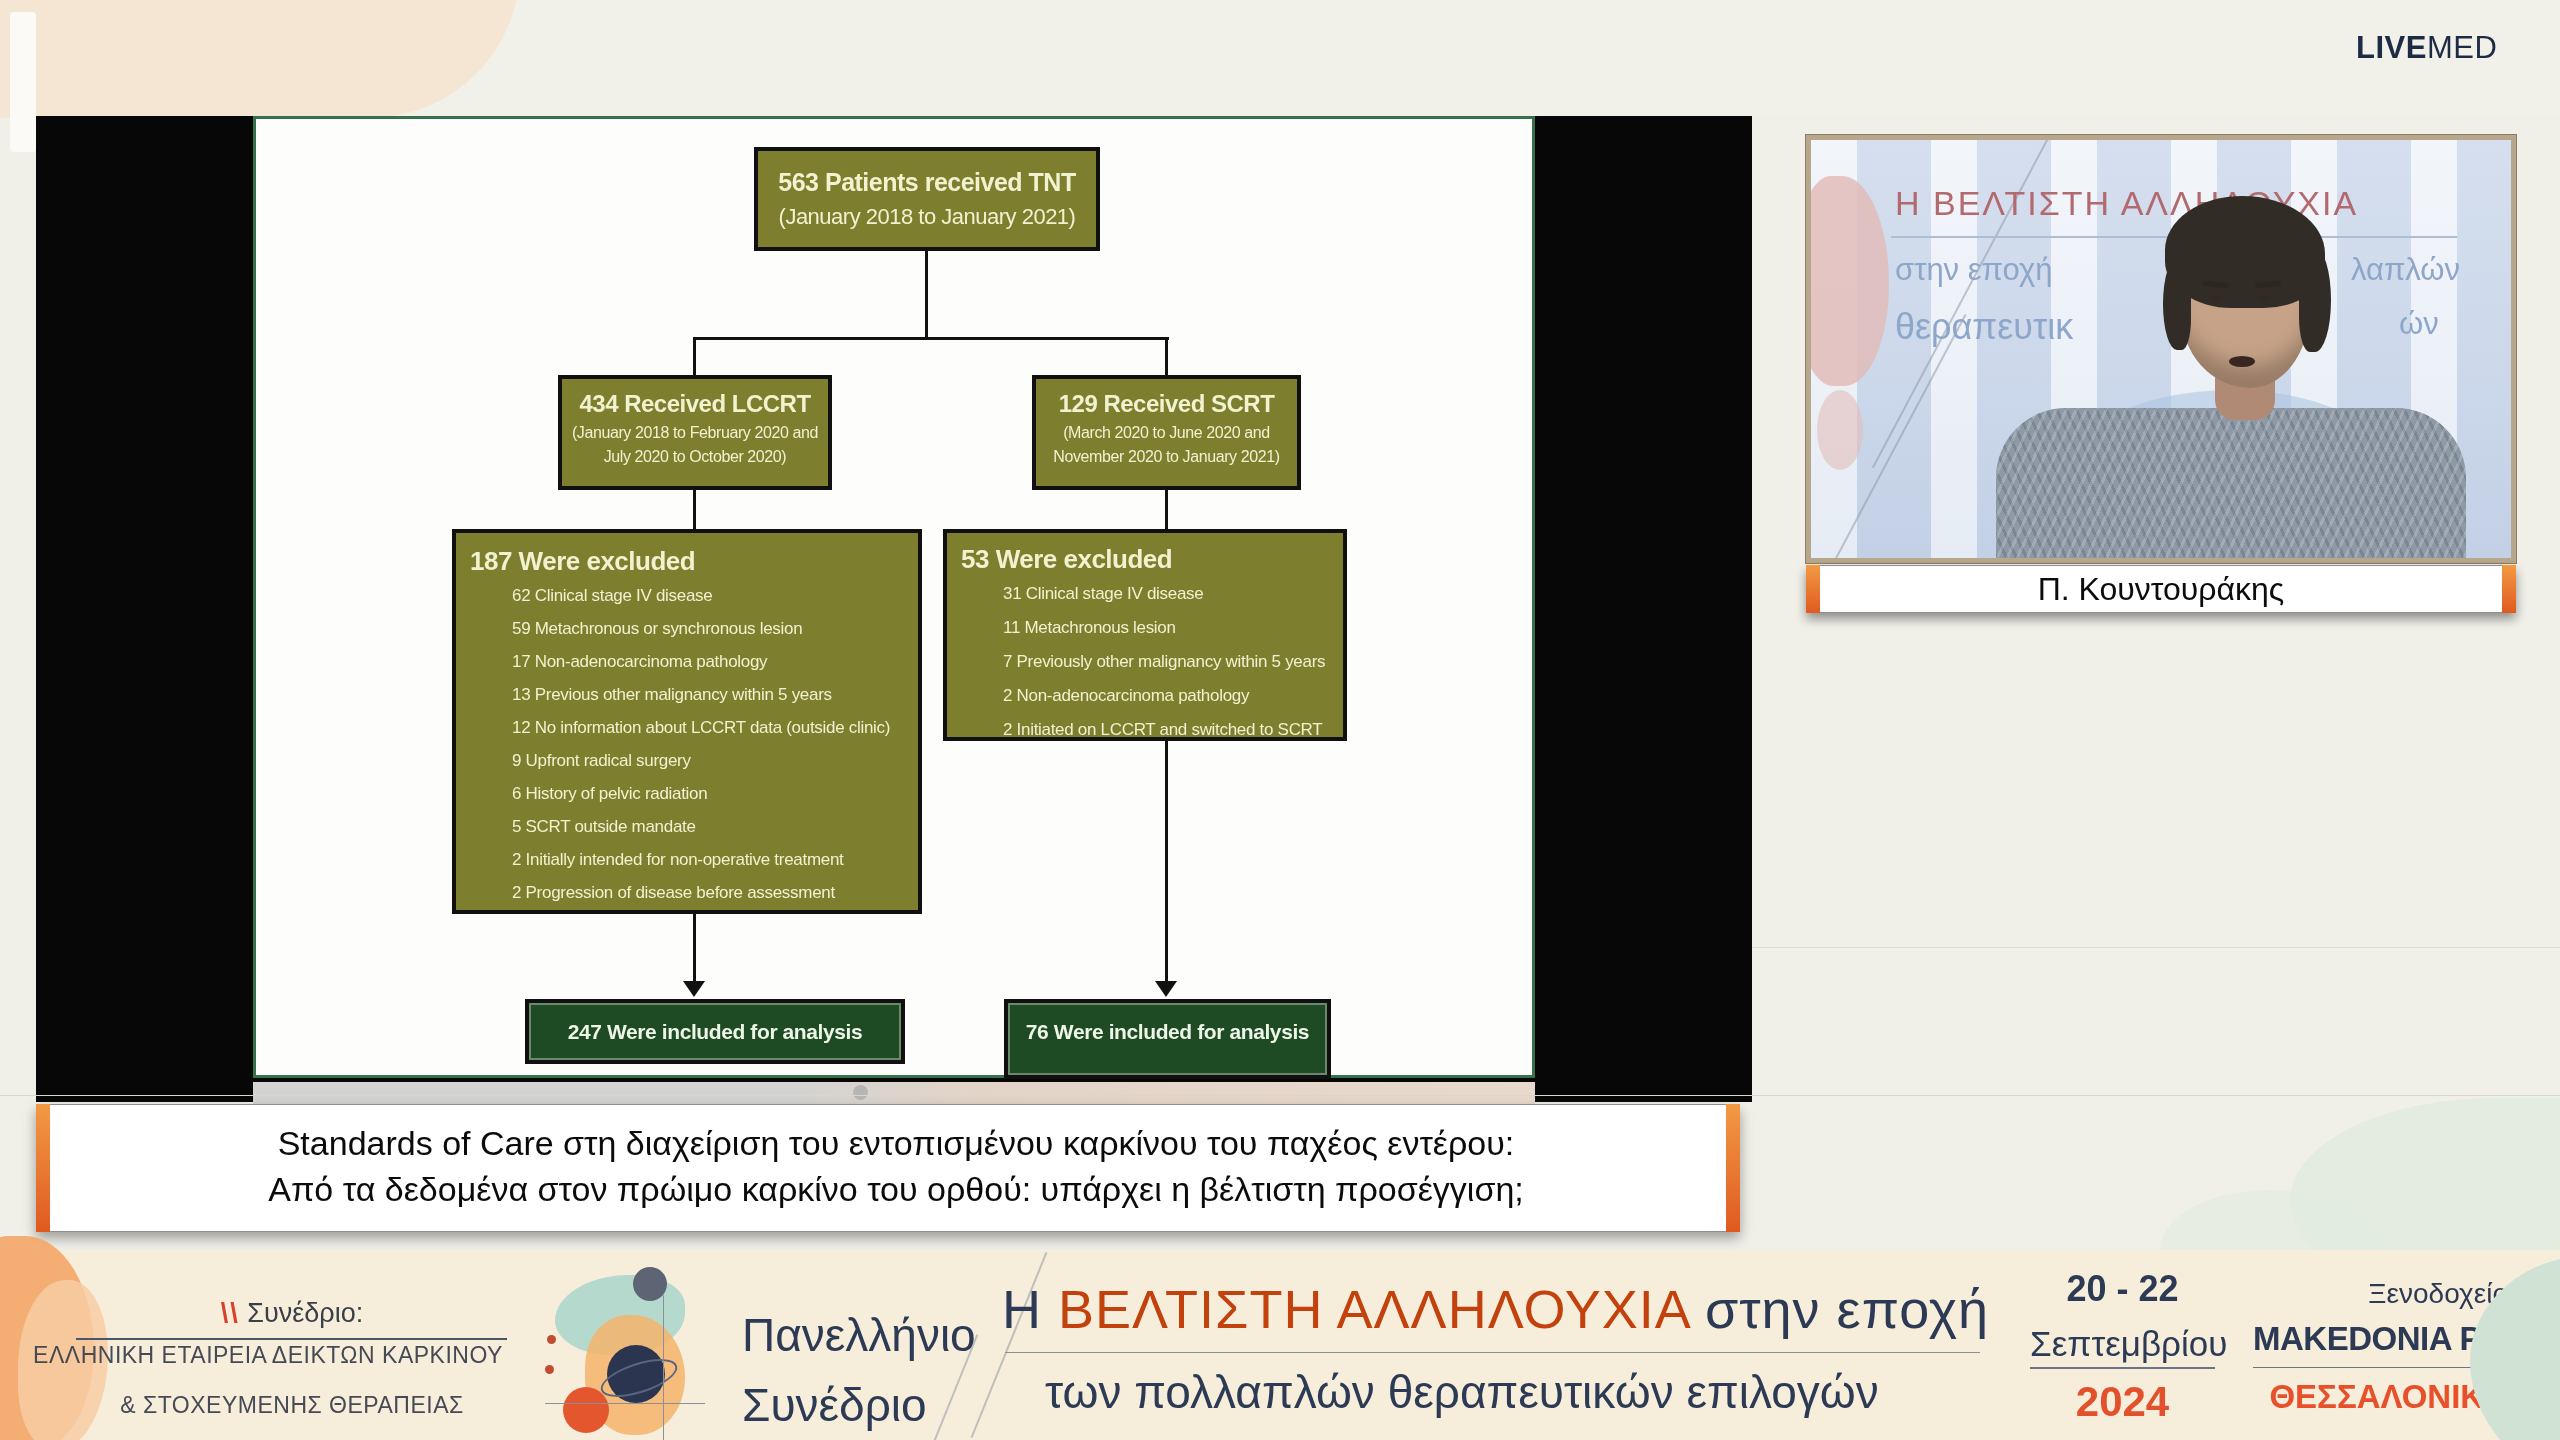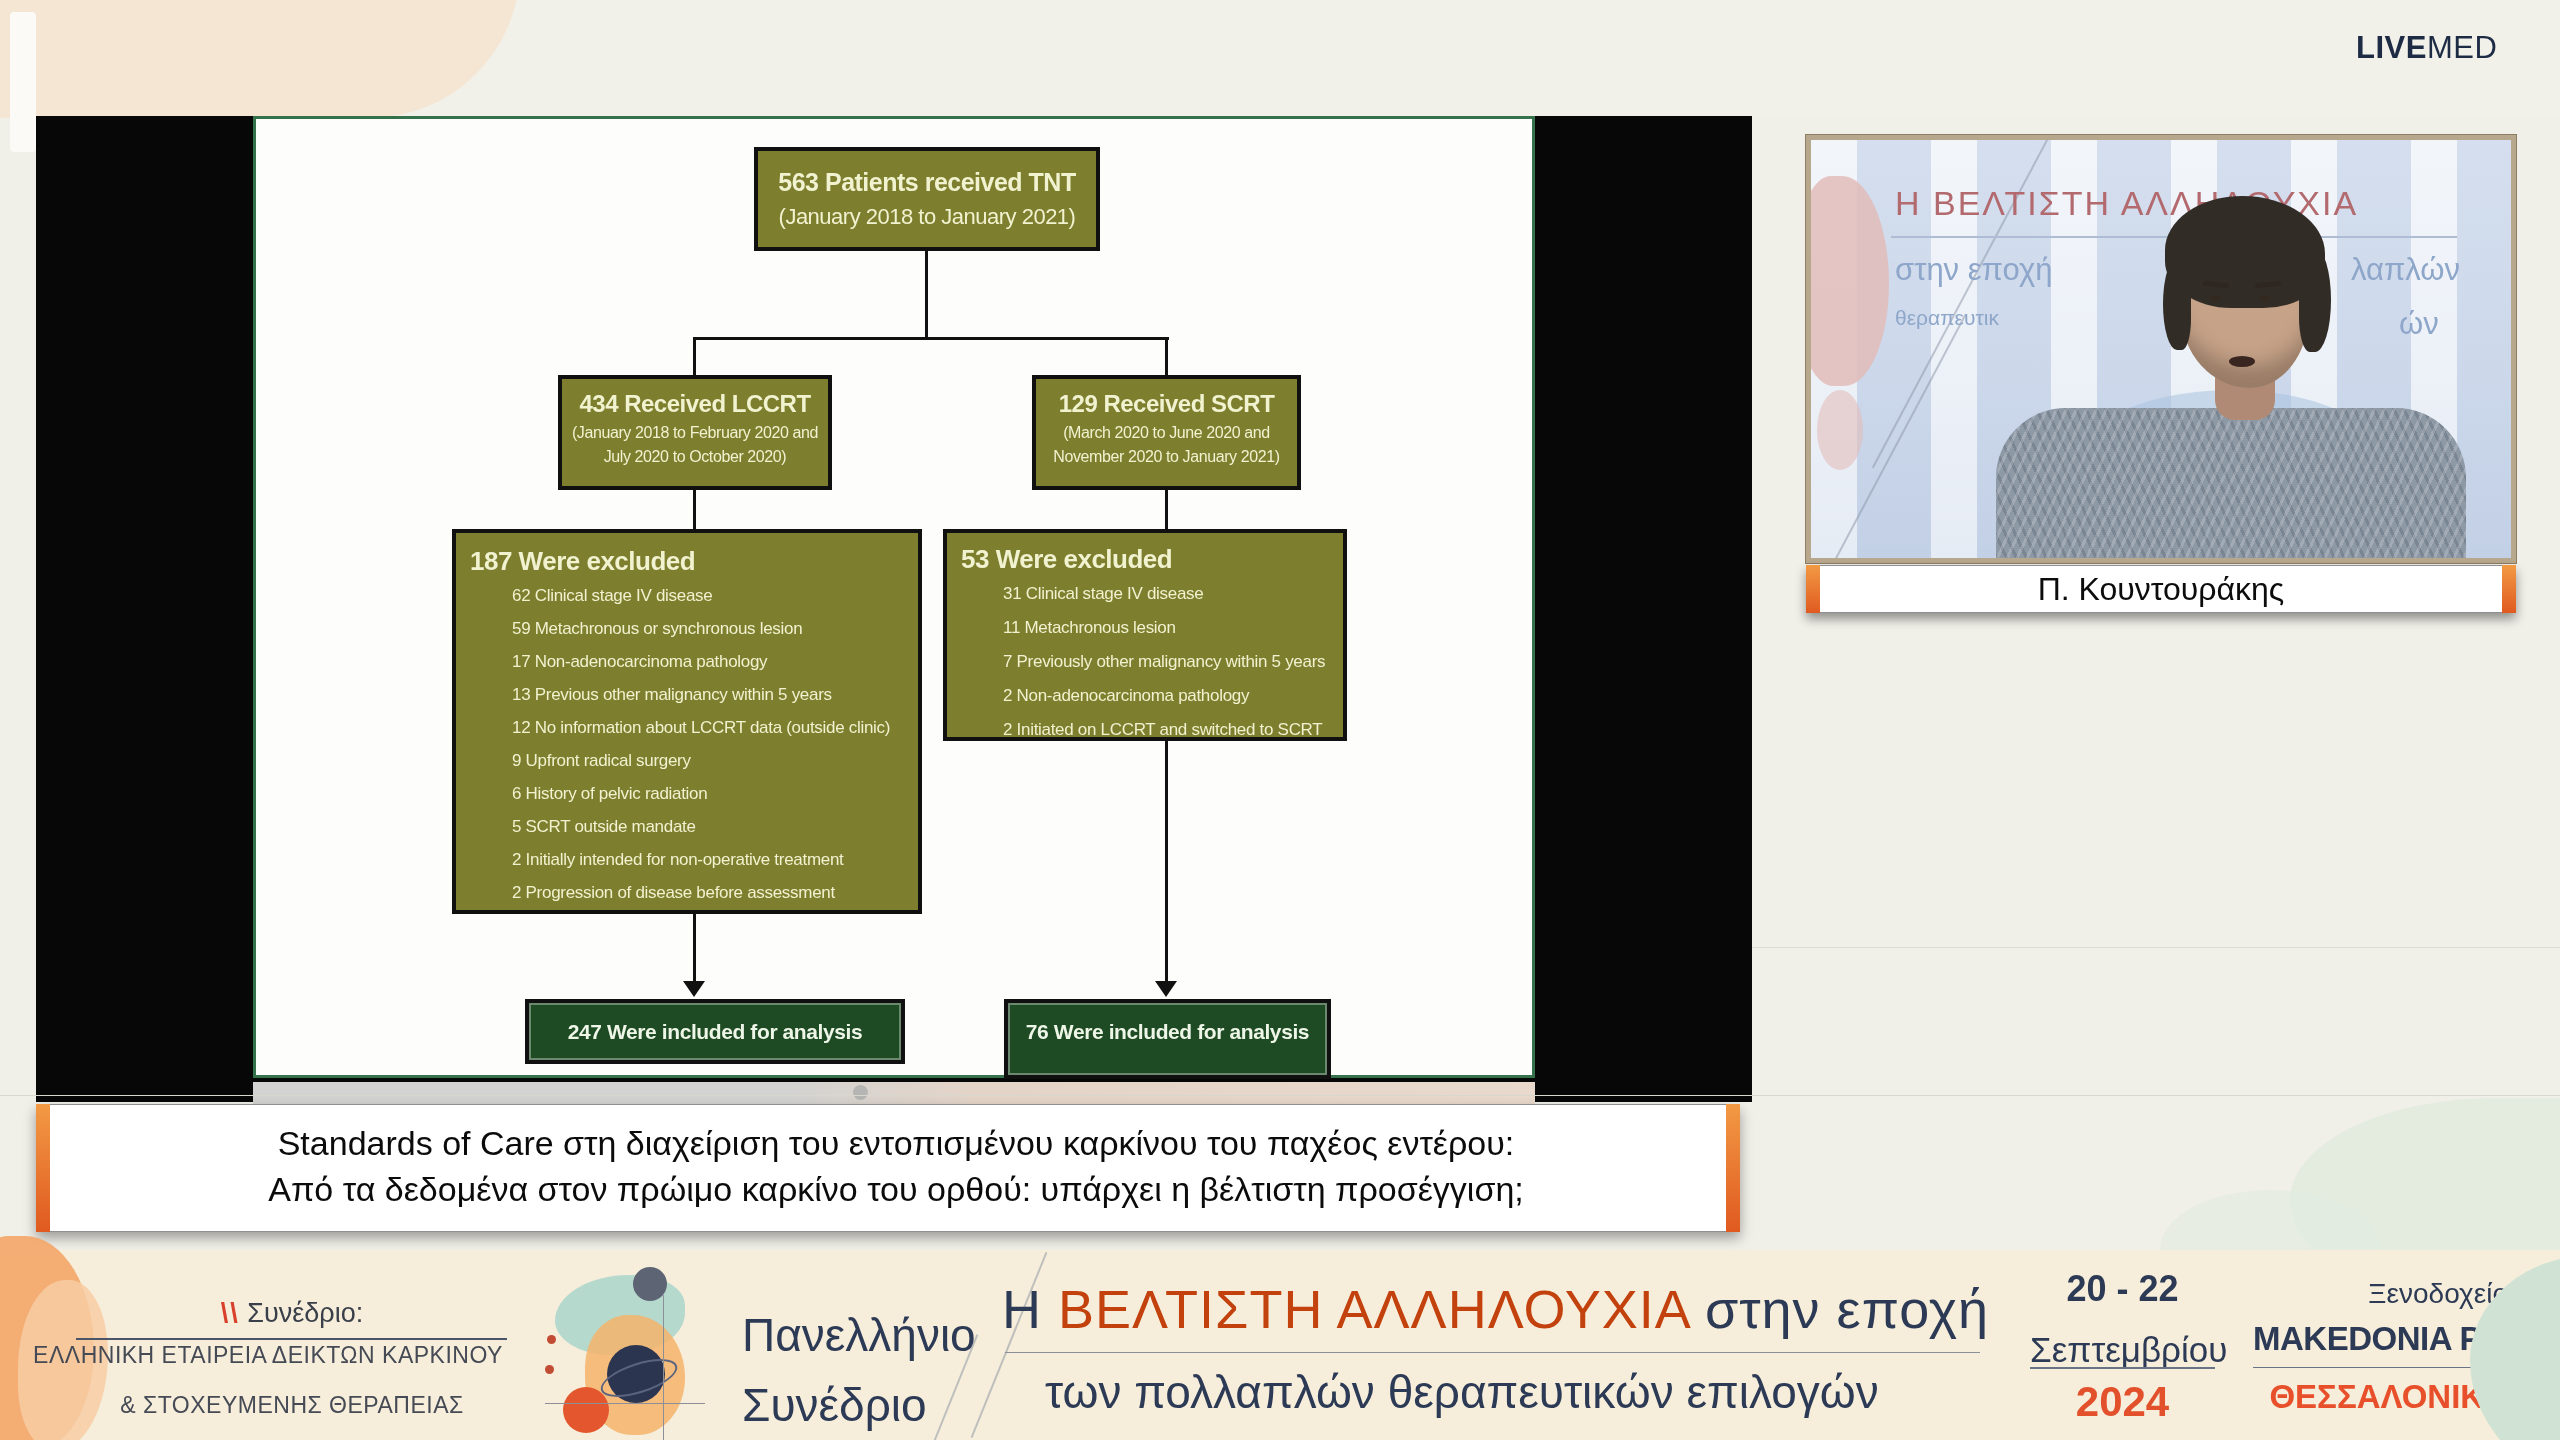--- a/index.html
+++ b/index.html
@@ -56,21 +56,21 @@
            rgba(255,255,255,.55) 0 46px,rgba(186,201,226,.35) 46px 120px);}
   .map-blob{position:absolute;left:-14px;top:36px;width:92px;height:210px;background:#e2bcba;
             opacity:.85;border-radius:42% 58% 55% 45%;}
   .map-blob2{position:absolute;left:6px;top:250px;width:46px;height:80px;background:#e2bcba;
              opacity:.6;border-radius:50%;}
   .bd-diag{position:absolute;width:2px;background:#8a93a5;opacity:.5;}
   .bd-text1{position:absolute;left:84px;top:44px;font-size:34px;letter-spacing:2px;color:#b26a6e;}
   .bd-rule{position:absolute;left:80px;top:96px;width:566px;height:2px;background:#aebdd4;}
   .bd-text2a{position:absolute;left:84px;top:112px;font-size:31px;color:#8da6c9;}
   .bd-text2b{position:absolute;left:540px;top:112px;font-size:31px;color:#8da6c9;}
-  .bd-text3a{position:absolute;left:84px;top:166px;font-size:21px;color:#8da6c9;}
+  .bd-text3a{position:absolute;left:84px;top:166px;font-size:36px;color:#8da6c9;}
   .bd-text3b{position:absolute;left:588px;top:166px;font-size:31px;color:#8da6c9;}
   .blue-blob{position:absolute;left:250px;top:250px;width:340px;height:180px;background:#a9c3e0;
              opacity:.55;border-radius:50% 50% 0 0;}
   
   .shirt{position:absolute;left:185px;top:268px;width:470px;height:152px;border-radius:70px 70px 0 0;
          background:#8e99a6;
          background-image:repeating-linear-gradient(115deg,rgba(255,255,255,.18) 0 3px,transparent 3px 9px),
                           repeating-linear-gradient(65deg,rgba(64,74,90,.25) 0 3px,transparent 3px 9px);}
   .neck{position:absolute;left:404px;top:228px;width:60px;height:52px;background:#b08a74;
         border-radius:0 0 20px 20px;}
@@ -139,21 +139,21 @@
   .art .vline{position:absolute;left:118px;top:20px;width:1px;height:145px;background:#8a8f98;}
   .cg1{position:absolute;left:742px;top:58px;font-size:46px;color:#2c3a55;}
   .cg2{position:absolute;left:742px;top:128px;font-size:46px;color:#2c3a55;}
   .ftitle{position:absolute;left:1002px;top:28px;font-size:54px;letter-spacing:1px;white-space:nowrap;}
   .ftitle .h{color:#2c3a55;} .ftitle .hl{color:#c2410c;} .ftitle .rest{color:#2c3a55;}
   .ftitle-rule{position:absolute;left:1005px;top:102px;width:975px;height:1px;background:#8a8f98;}
   .ftitle2{position:absolute;left:1045px;top:115px;font-size:46px;color:#2c3a55;white-space:nowrap;}
   .fdiag{position:absolute;width:2px;background:#9aa0a8;opacity:.6;}
   .dates-num{position:absolute;left:2030px;top:18px;width:185px;text-align:center;font-size:36px;
              font-weight:bold;color:#2c3a55;}
-  .dates-month{position:absolute;left:2030px;top:80px;width:185px;text-align:center;font-size:35px;color:#2c3a55;}
+  .dates-month{position:absolute;left:2030px;top:74px;width:185px;text-align:center;font-size:35px;color:#2c3a55;}
   .dates-rule{position:absolute;left:2030px;top:117px;width:185px;height:2px;background:#6b7486;}
   .dates-year{position:absolute;left:2030px;top:128px;width:185px;text-align:center;font-size:42px;
               font-weight:bold;color:#e2512c;}
   .hotel-label{position:absolute;left:2253px;top:28px;width:255px;text-align:right;font-size:28px;color:#2c3a55;}
   .hotel-name{position:absolute;left:2253px;top:70px;width:255px;text-align:right;font-size:33px;
               font-weight:bold;color:#2c3a55;letter-spacing:-.5px;white-space:nowrap;}
   .hotel-rule{position:absolute;left:2253px;top:117px;width:255px;height:1px;background:#6b7486;}
   .hotel-city{position:absolute;left:2253px;top:128px;width:255px;text-align:right;font-size:33px;
               font-weight:bold;color:#e8502b;}
   .mintf{position:absolute;left:2470px;top:5px;width:280px;height:240px;background:#cfe2d4;

